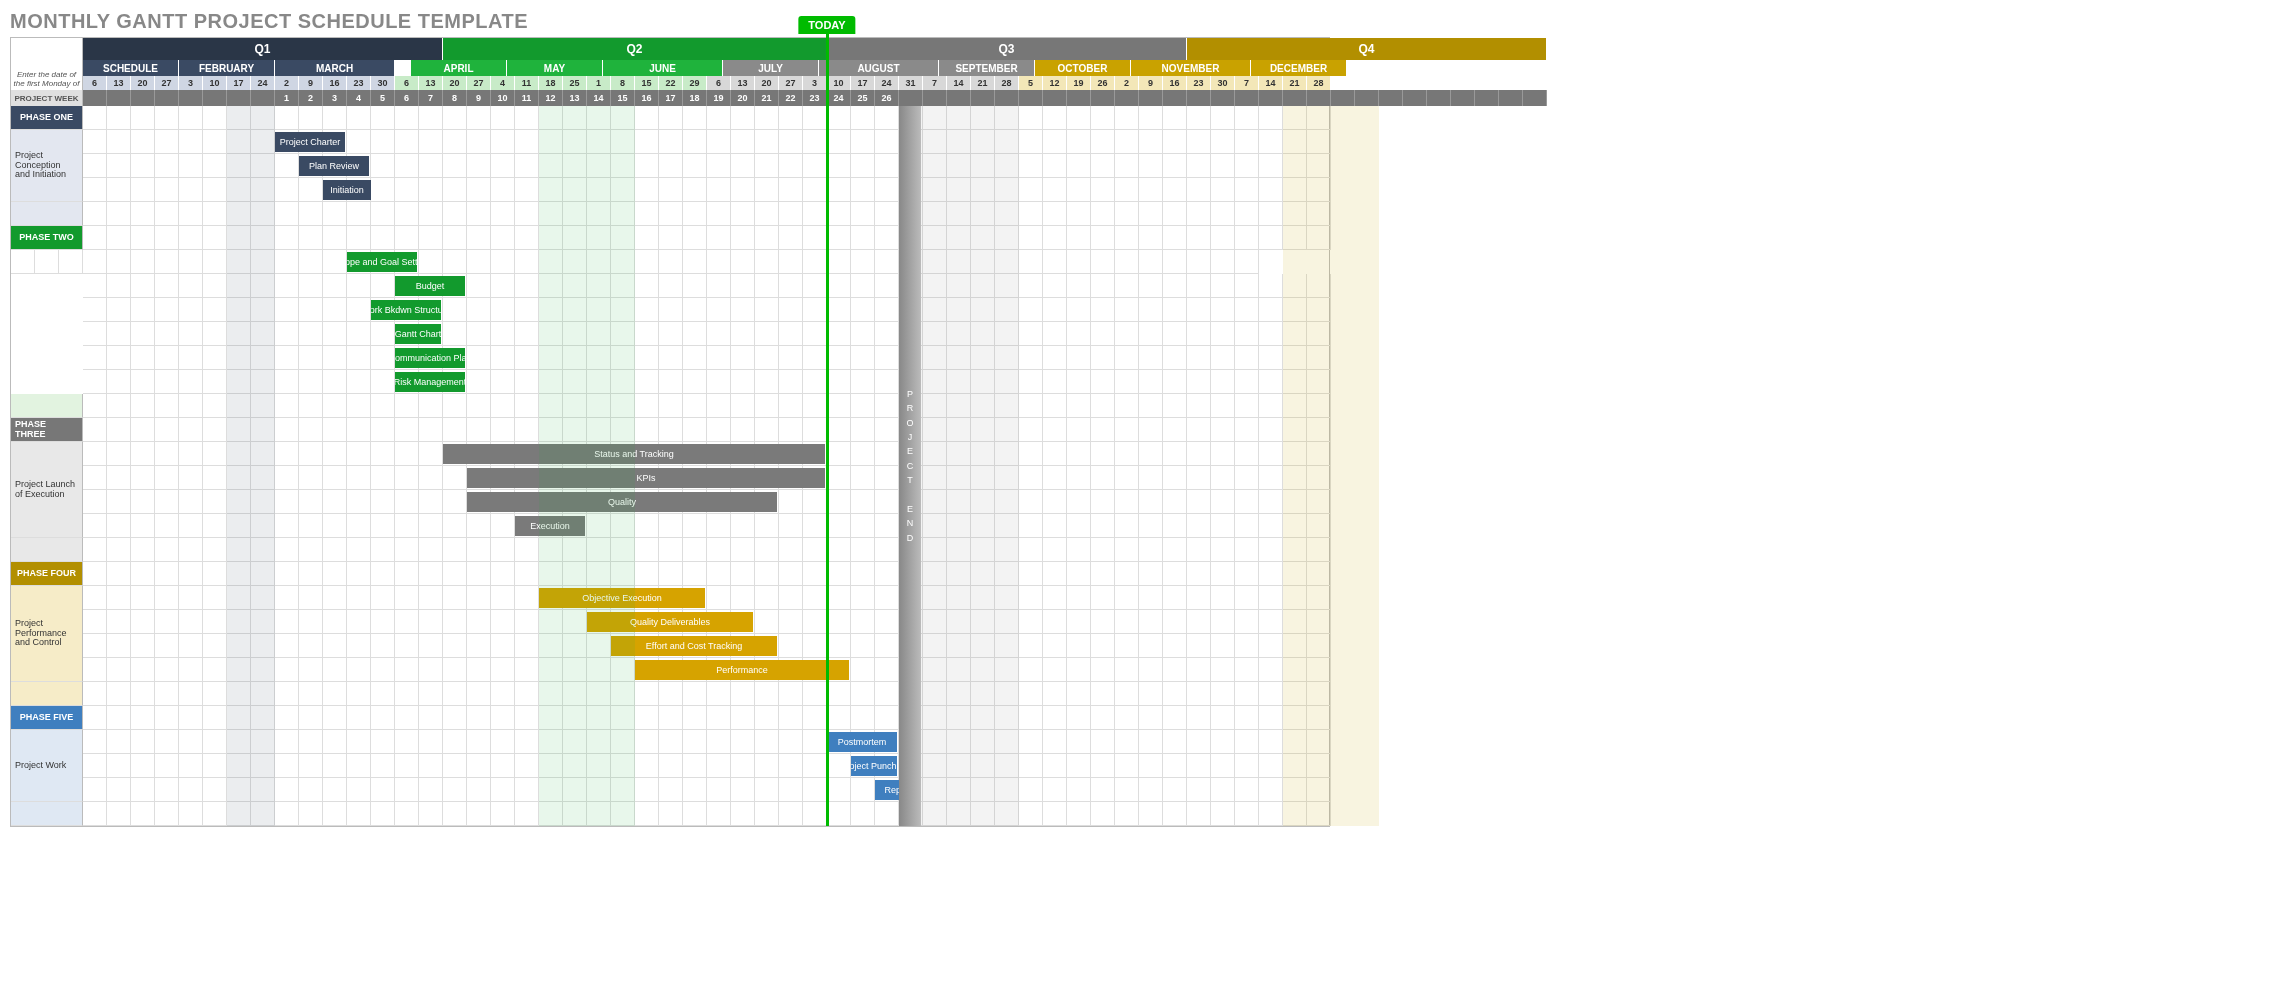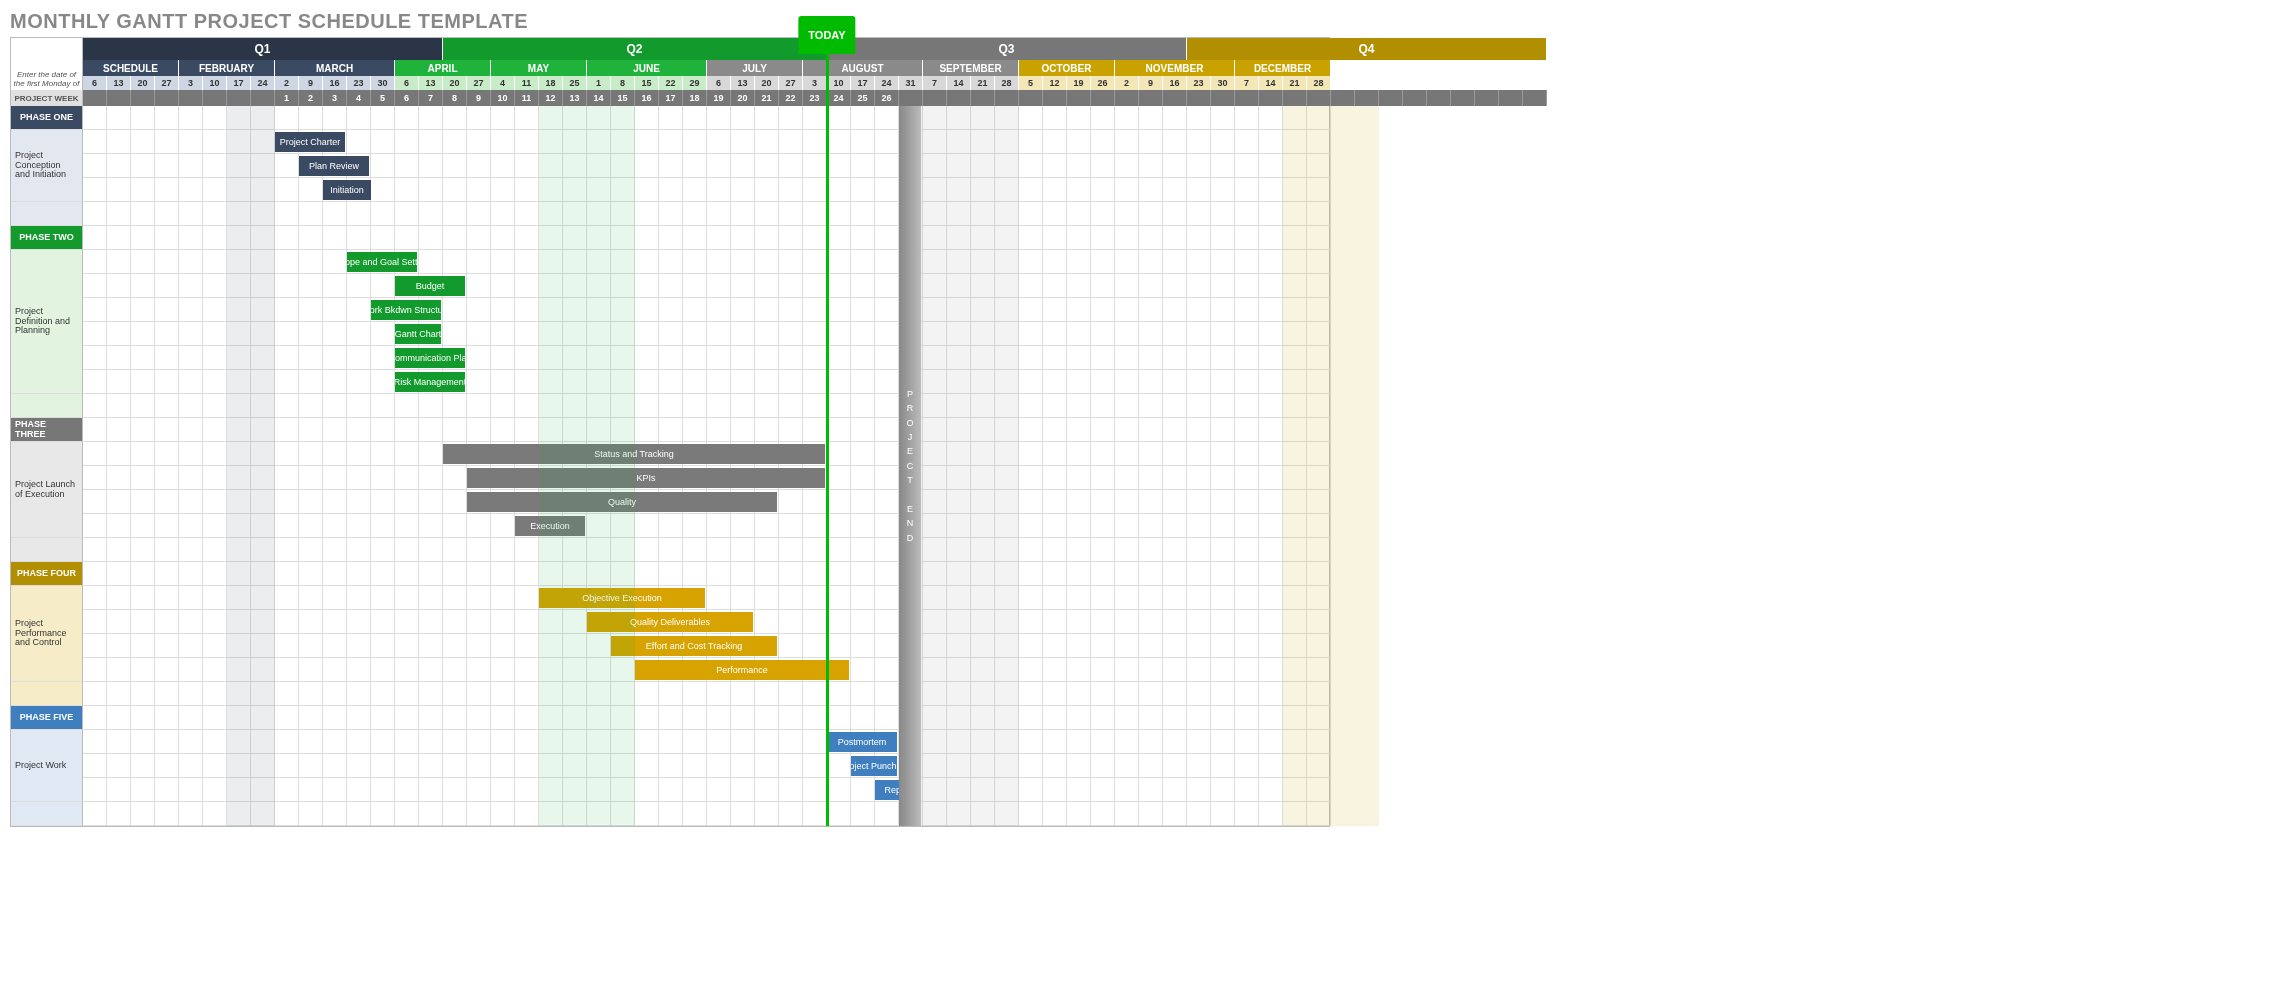--- a/index.html
+++ b/index.html
@@ -134,21 +134,21 @@
     pointer-events: none;
   }
   .today-label {
     position: absolute;
     top: -22px;
     transform: translateX(-50%);
     background: #0b0;
     color: #fff;
     font-weight: bold;
     font-size: 11px;
-    padding: 13px 10px;
+    padding: 3px 10px;
     border-radius: 3px 3px 0 0;
     z-index: 51;
   }
   .project-end {
     position: absolute;
     width: 22px;
     background: linear-gradient(90deg, #888, #bbb);
     color: #fff;
     font-size: 9px;
     display: flex;
@@ -179,21 +179,21 @@
       <div class="qcell" style="width: 384px; background: rgb(18, 154, 45);">Q2</div>
       <div class="qcell" style="width: 360px; background: rgb(119, 119, 119);">Q3</div>
       <div class="qcell" style="width: 360px; background: rgb(178, 143, 0);">Q4</div>
     </div>
 
   <div class="hdr-row" id="mrow">
     <div class="side-col" style="height:16px;font-style:italic" rowspan="2"></div>
   <div class="mcell" style="width: 96px; background: rgb(58, 74, 99);">SCHEDULE</div>
       <div class="mcell" style="width: 96px; background: rgb(58, 74, 99);">FEBRUARY</div>
       <div class="mcell" style="width: 120px; background: rgb(58, 74, 99);">MARCH</div>
-      <div class="mcell" style="width: 96px; background: rgb(31, 179, 60);">APRIL</div>
+      <div class="mcell" style="width: 96px; background: rgb(31, 179, 60); margin-left: 16px;">APRIL</div>
       <div class="mcell" style="width: 96px; background: rgb(31, 179, 60);">MAY</div>
       <div class="mcell" style="width: 120px; background: rgb(31, 179, 60);">JUNE</div>
       <div class="mcell" style="width: 96px; background: rgb(138, 138, 138);">JULY</div>
       <div class="mcell" style="width: 120px; background: rgb(138, 138, 138);">AUGUST</div>
       <div class="mcell" style="width: 96px; background: rgb(138, 138, 138);">SEPTEMBER</div>
       <div class="mcell" style="width: 96px; background: rgb(201, 162, 0);">OCTOBER</div>
       <div class="mcell" style="width: 120px; background: rgb(201, 162, 0);">NOVEMBER</div>
       <div class="mcell" style="width: 96px; background: rgb(201, 162, 0);">DECEMBER</div>
     </div>
 
@@ -646,21 +646,20 @@
         <div class="cell" style="width: 24px;"></div>
         <div class="cell" style="width: 24px;"></div>
         <div class="cell" style="width: 24px;"></div>
         <div class="cell" style="width: 24px;"></div>
         <div class="cell" style="width: 24px;"></div>
         <div class="cell" style="width: 24px;"></div>
         <div class="cell" style="width: 24px;"></div>
         <div class="cell" style="width: 24px;"></div>
       </div>
       <div class="row">
-        <div class="row-label" style="background: rgb(226, 243, 224); height: 144px; position: relative; z-index: 2;">Project Definition and Planning</div>
         <div class="cell" style="width: 24px;"></div>
         <div class="cell" style="width: 24px;"></div>
         <div class="cell" style="width: 24px;"></div>
         <div class="cell" style="width: 24px;"></div>
         <div class="cell" style="width: 24px;"></div>
         <div class="cell" style="width: 24px;"></div>
         <div class="cell" style="width: 24px;"></div>
         <div class="cell" style="width: 24px;"></div>
         <div class="cell" style="width: 24px;"></div>
         <div class="cell" style="width: 24px;"></div>

